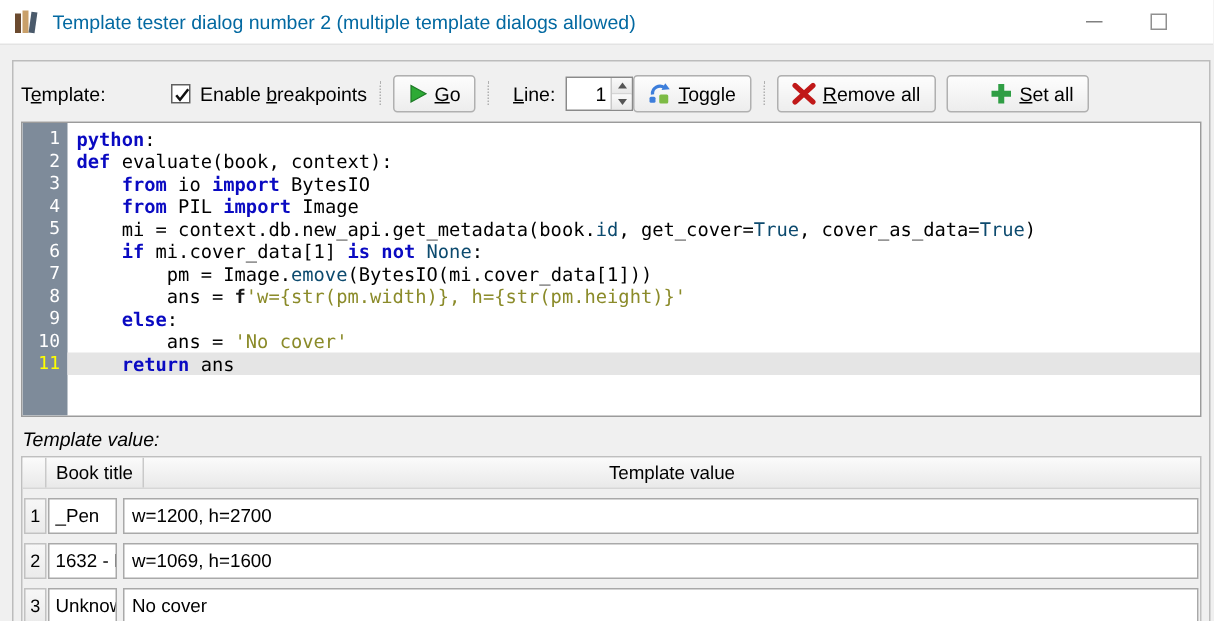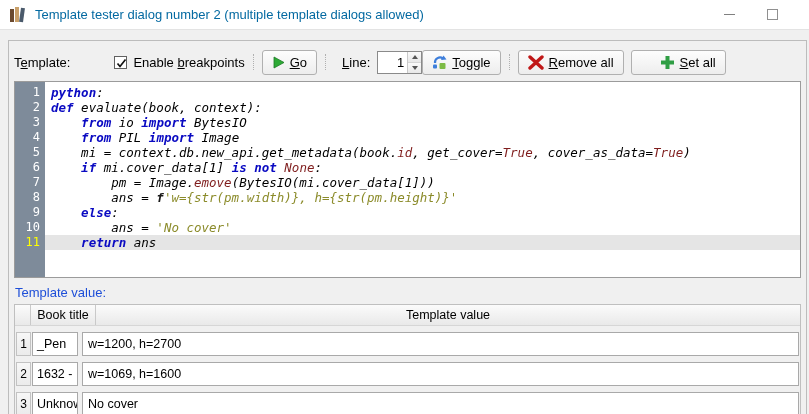--- a/index.html
+++ b/index.html
@@ -45,30 +45,30 @@
   .btn-set { margin-left:7px;padding-left:28px; }
   u { text-decoration:underline; }
 
   
   .editor { margin:0 5px; height:197px; border:1px solid #9b9b9b; background:#ffffff;
             display:flex; font-family:"DejaVu Sans Mono", monospace; font-size:12.5px; overflow:hidden; }
   .gutter { width:30px; background:#7e8b9a; color:#ffffff; text-align:right; padding:3px 5px 0 0; flex:none; }
   .gutter .ln { height:15px; line-height:15px; font-size:12px; }
   .gutter .ln.cur { color:#ffff00; }
   .code-area { flex:1; padding-top:3px; position:relative; }
-  .code-line { height:15px; line-height:15px; padding-left:6px; white-space:pre;font-style:italic; }
+  .code-line { height:15px; line-height:15px; padding-left:6px; white-space:pre; }
   .code-line.cur { background:#e5e5e5; }
   .tok-k { color:#0a0ac2; font-weight:bold; }
-  .tok-b { color:#7f1d1d; }
+  .tok-b { color:#0c4a6e; }
   .tok-s { color:#8b8b2a; }
   .tok-f { color:#1a1a1a; font-weight:bold; }
   .tok-p { color:#000000; }
 
   
-  .tv-label { margin:7px 0 4px 6px; font-size:13px; color:#1d4ed8; }
+  .tv-label { margin:7px 0 4px 6px; font-size:13px; color:#000000;font-style:italic; }
   .ttable { margin:0 5px; border:1px solid #bfbfbf; background:#f0f0f0; height:120px; overflow:hidden; }
   .thead { display:flex; height:21px; background:linear-gradient(#fbfbfb,#e9e9e9); border-bottom:1px solid #d6d6d6; font-size:12.5px; }
   .th { display:flex; align-items:center; justify-content:center; border-right:1px solid #c9c9c9; }
   .th.corner { width:16px; }
   .th.title { width:65px; }
   .th.value { flex:1; border-right:none; }
   .trow { display:flex; height:24px; margin:6px 1px 0 1px; font-size:12.5px; }
   .cell { display:flex; align-items:center; }
   .cell.num { width:15px; justify-content:center; background:linear-gradient(#f7f7f7,#ebebeb);
               border:1px solid #c2c2c2; font-size:12px; }

